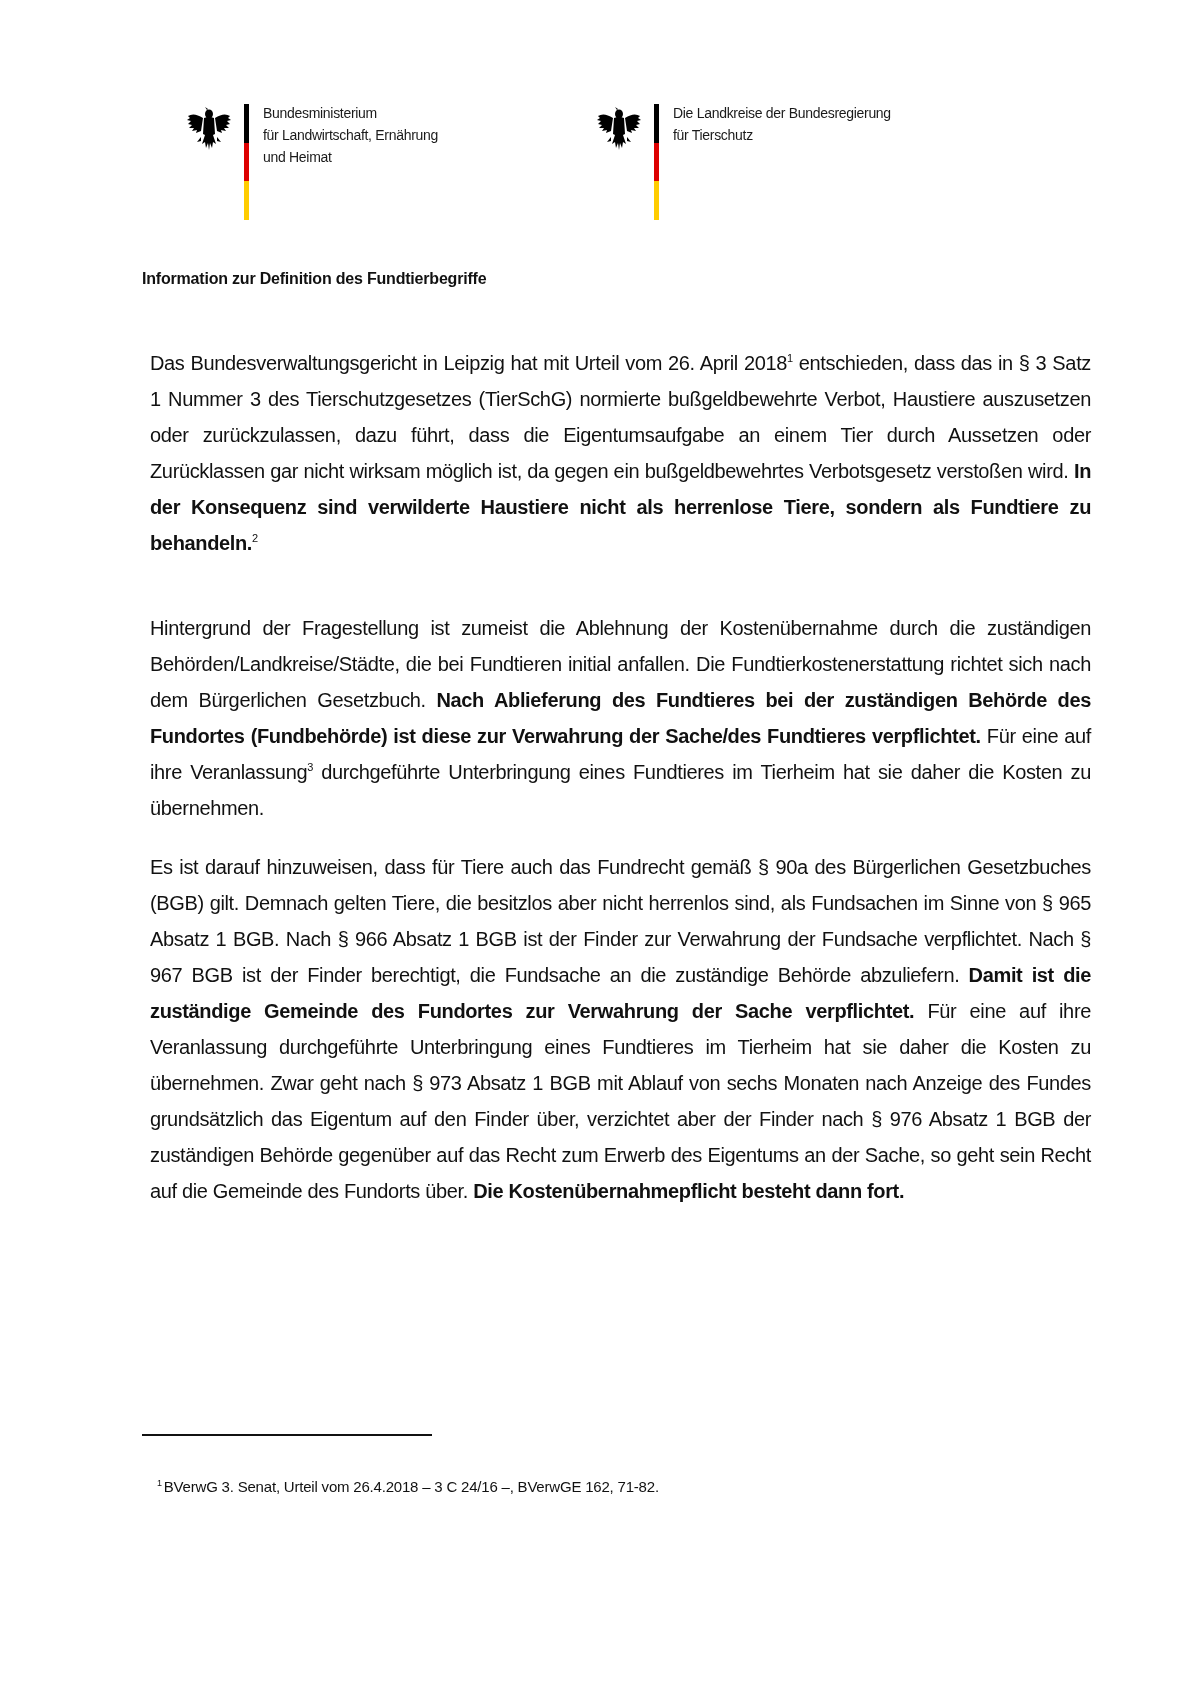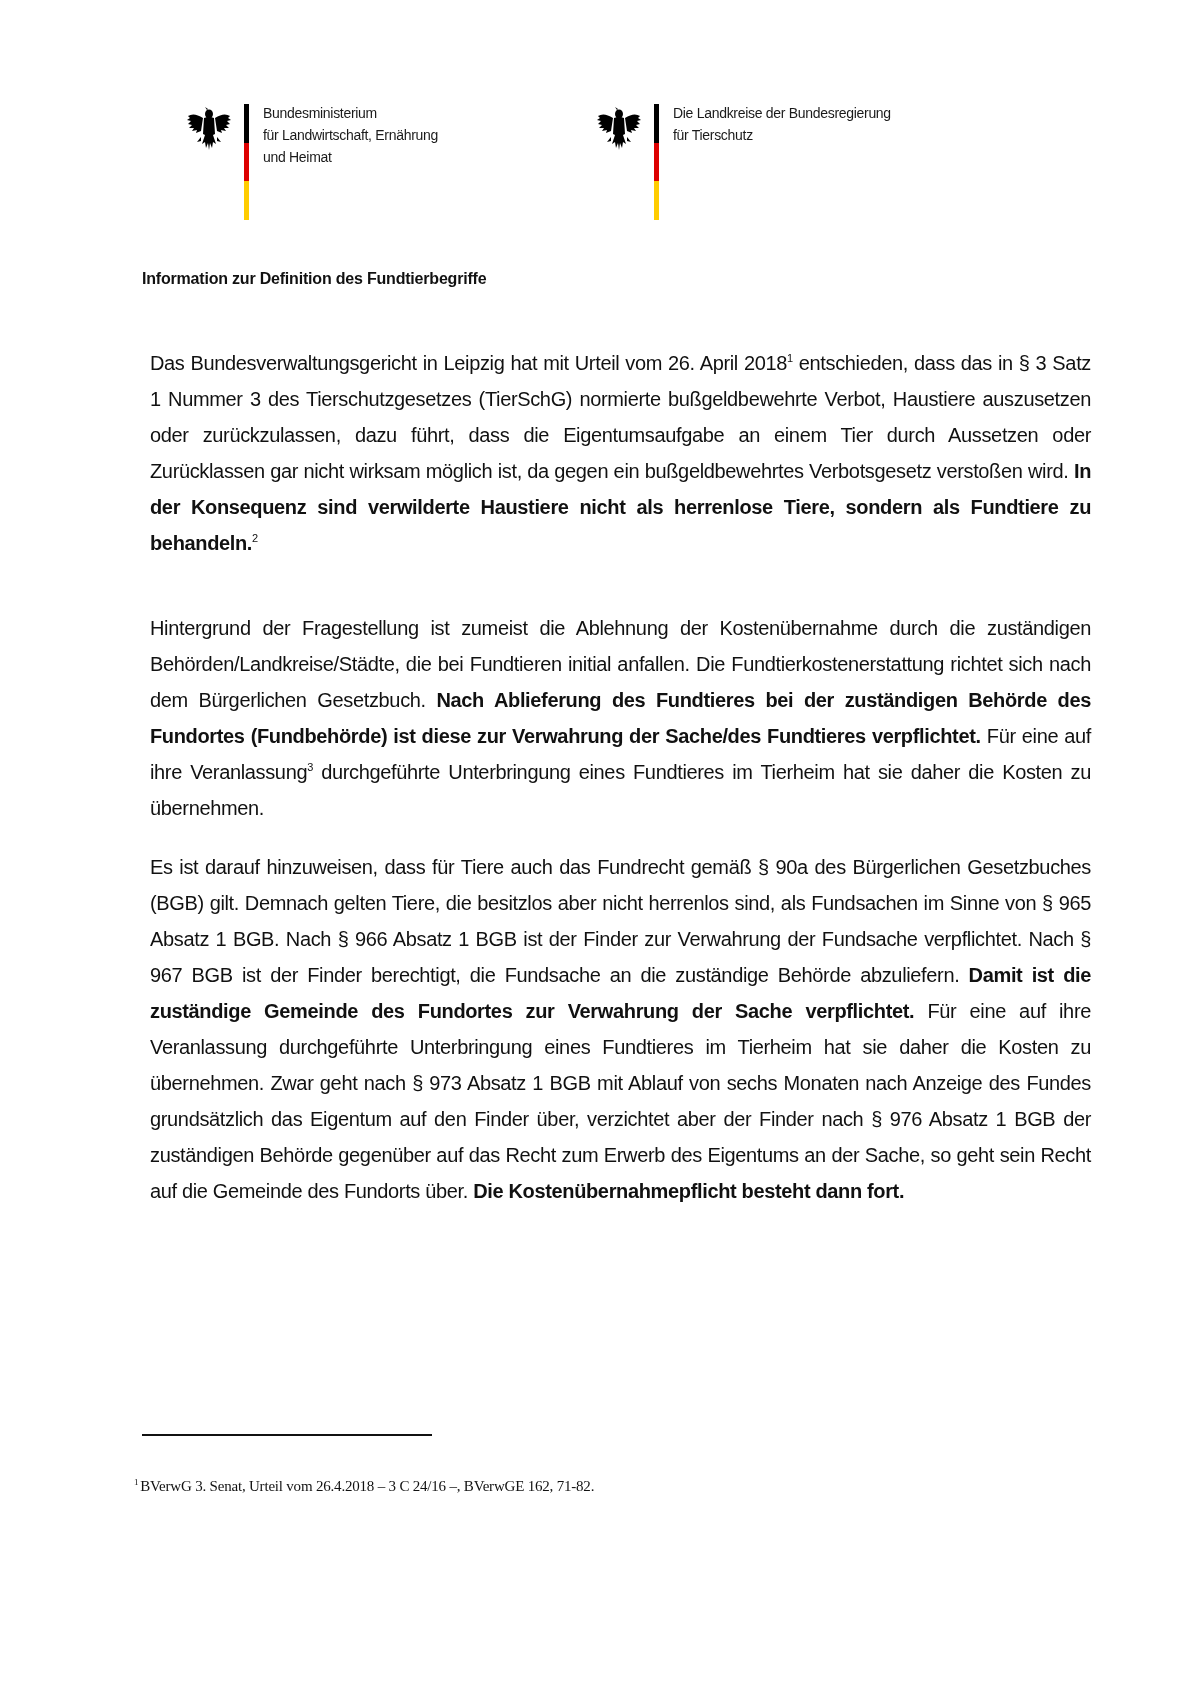--- a/index.html
+++ b/index.html
@@ -23,21 +23,21 @@
 
   .para { position: absolute; left: 142px; width: 941px; font-size: 20px; line-height: 36px;
           text-align: justify; letter-spacing: -0.35px; margin: 8px; }
   .para b { font-weight: bold; }
   .para sup { font-size: 11px; vertical-align: 8px; line-height: 0; }
   #p1 { top: 337px; }
   #p2 { top: 602px; }
   #p3 { top: 841px; }
 
   .fn-divider { position: absolute; left: 142px; top: 1434px; width: 290px; height: 2px; background: #111; }
-  .footnotes { position: absolute; left: 134px; top: 1476px; width: 941px; font-size: 15px; line-height: 21px; letter-spacing: -0.2px; font-family: Liberation Serif, serif; }
+  .footnotes { position: absolute; left: 157px; top: 1476px; width: 941px; font-size: 15px; line-height: 21px; letter-spacing: -0.2px; }
   .footnotes .fn sup { font-size: 9px; vertical-align: 6px; line-height: 0; margin-right: 2px; }
 </style>
 </head>
 <body>
 
 <div class="logo" id="logo-left">
   <svg class="eagle" viewBox="0 0 46 48">
     <g fill="#000">
       <ellipse cx="23" cy="10" rx="4" ry="4.5"></ellipse>
       <path d="M21 6 L19 3 L22 5 Z"></path>

